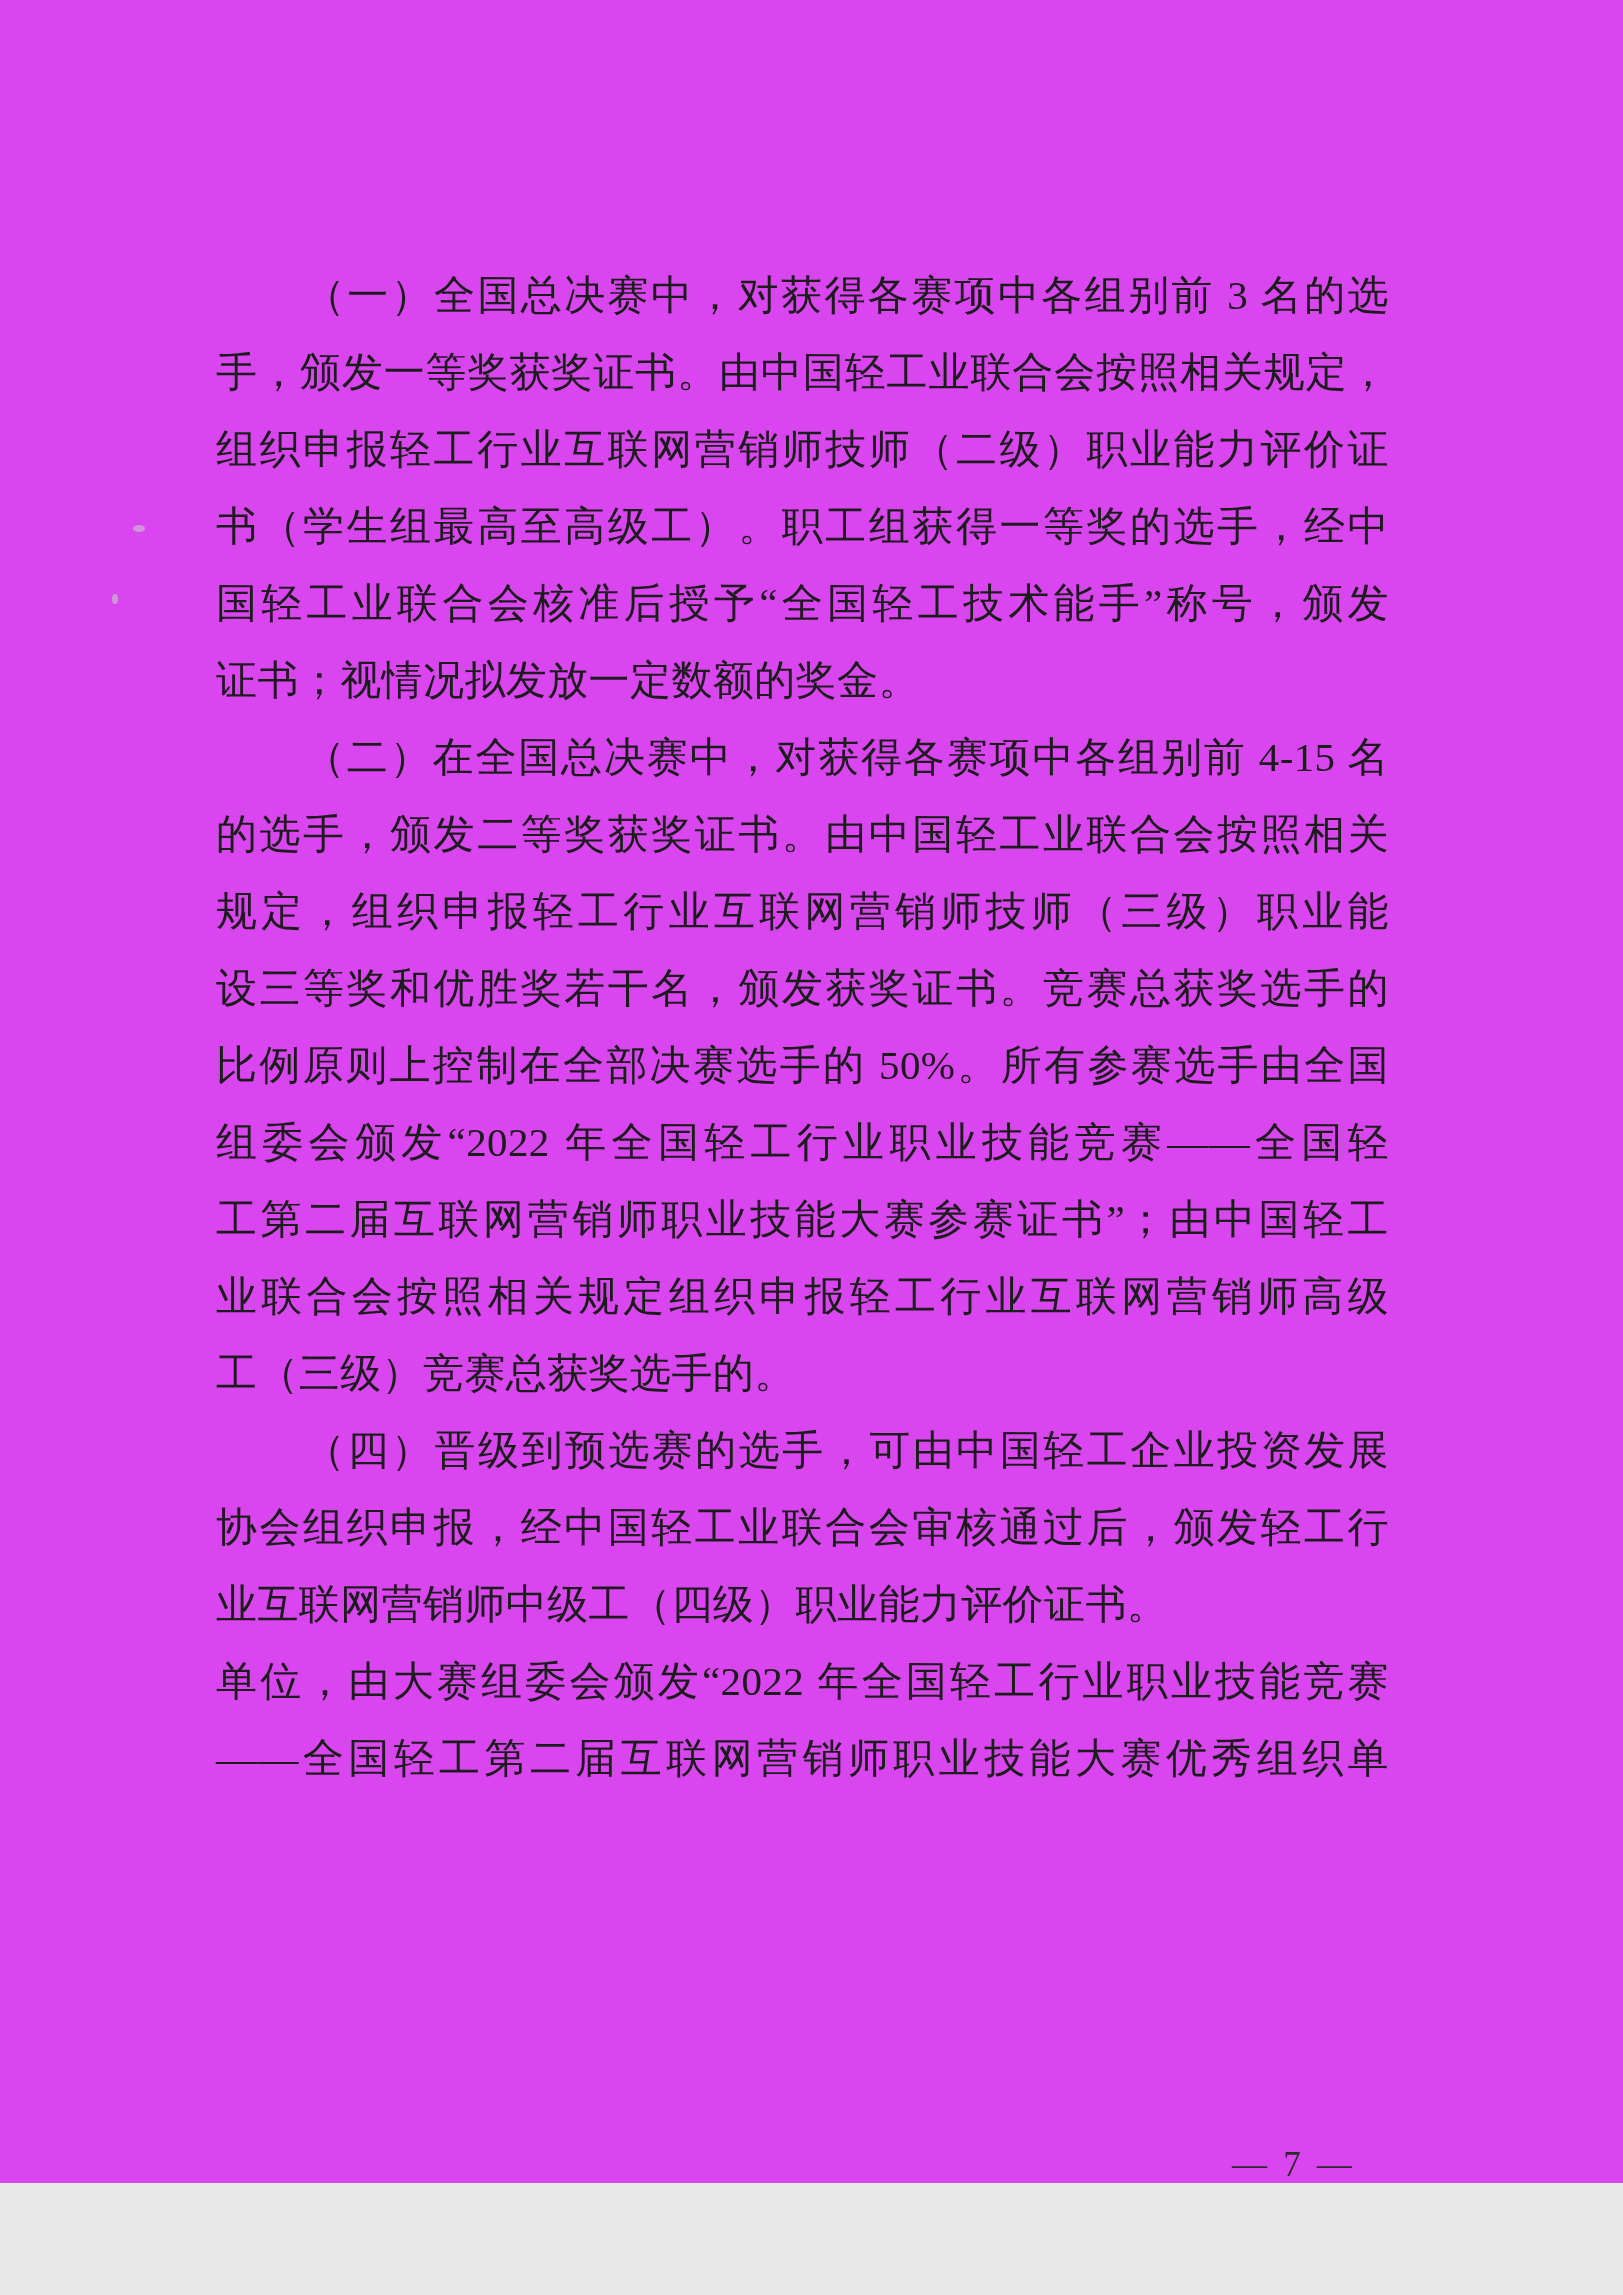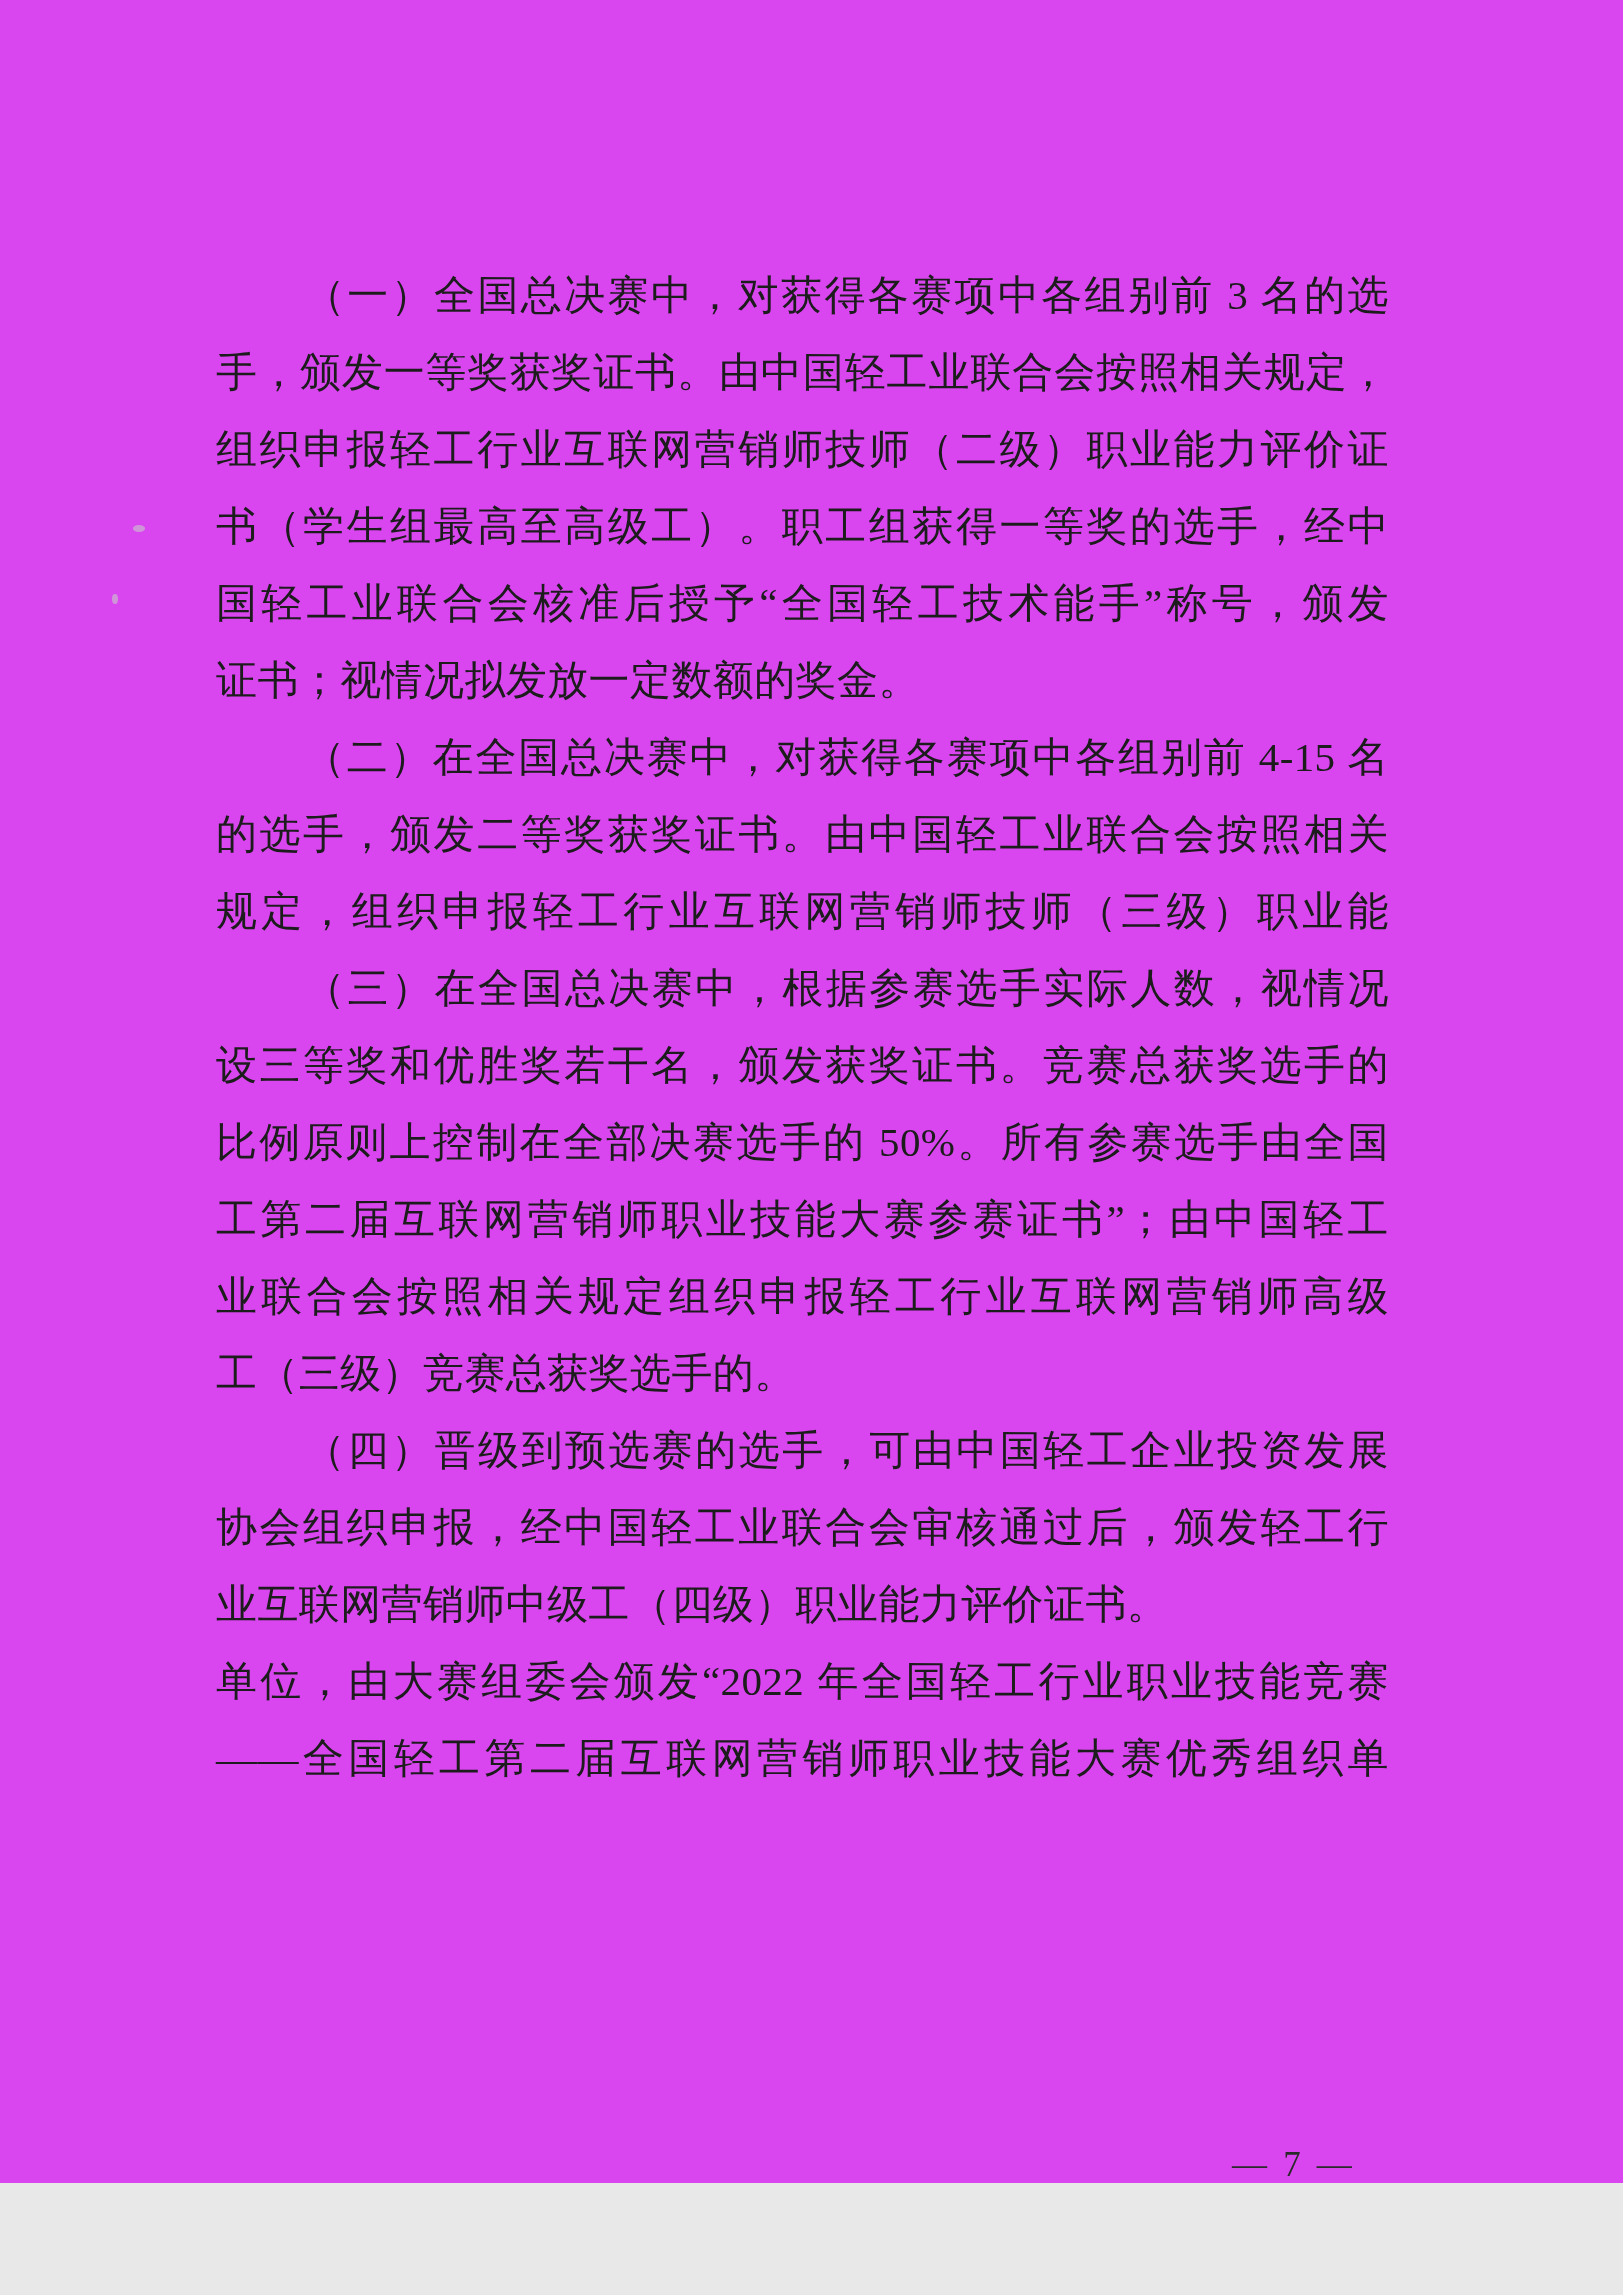--- a/index.html
+++ b/index.html
@@ -68,23 +68,23 @@
 
   <div class="line first">（一）全国总决赛中，对获得各赛项中各组别前 3 名的选</div>
       <div class="line">手，颁发一等奖获奖证书。由中国轻工业联合会按照相关规定，</div>
       <div class="line">组织申报轻工行业互联网营销师技师（二级）职业能力评价证</div>
       <div class="line">书（学生组最高至高级工）。职工组获得一等奖的选手，经中</div>
       <div class="line">国轻工业联合会核准后授予“全国轻工技术能手”称号，颁发</div>
       <div class="line final">证书；视情况拟发放一定数额的奖金。</div>
       <div class="line first">（二）在全国总决赛中，对获得各赛项中各组别前 4-15 名</div>
       <div class="line">的选手，颁发二等奖获奖证书。由中国轻工业联合会按照相关</div>
       <div class="line">规定，组织申报轻工行业互联网营销师技师（三级）职业能</div>
-      <div class="line first">（三）在全国总决赛中，根据参赛选手实际人数，视情况</div>
       <div class="line">设三等奖和优胜奖若干名，颁发获奖证书。竞赛总获奖选手的</div>
       <div class="line">比例原则上控制在全部决赛选手的 50%。所有参赛选手由全国</div>
+      <div class="line">组委会颁发“2022 年全国轻工行业职业技能竞赛——全国轻</div>
       <div class="line">工第二届互联网营销师职业技能大赛参赛证书”；由中国轻工</div>
       <div class="line">业联合会按照相关规定组织申报轻工行业互联网营销师高级</div>
       <div class="line final">工（三级）竞赛总获奖选手的。</div>
       <div class="line first">（四）晋级到预选赛的选手，可由中国轻工企业投资发展</div>
       <div class="line">协会组织申报，经中国轻工业联合会审核通过后，颁发轻工行</div>
       <div class="line final">业互联网营销师中级工（四级）职业能力评价证书。</div>
       <div class="line">单位，由大赛组委会颁发“2022 年全国轻工行业职业技能竞赛</div>
       <div class="line">——全国轻工第二届互联网营销师职业技能大赛优秀组织单</div>
     </div>
   <div class="footer-page-num">— 7 —</div>

